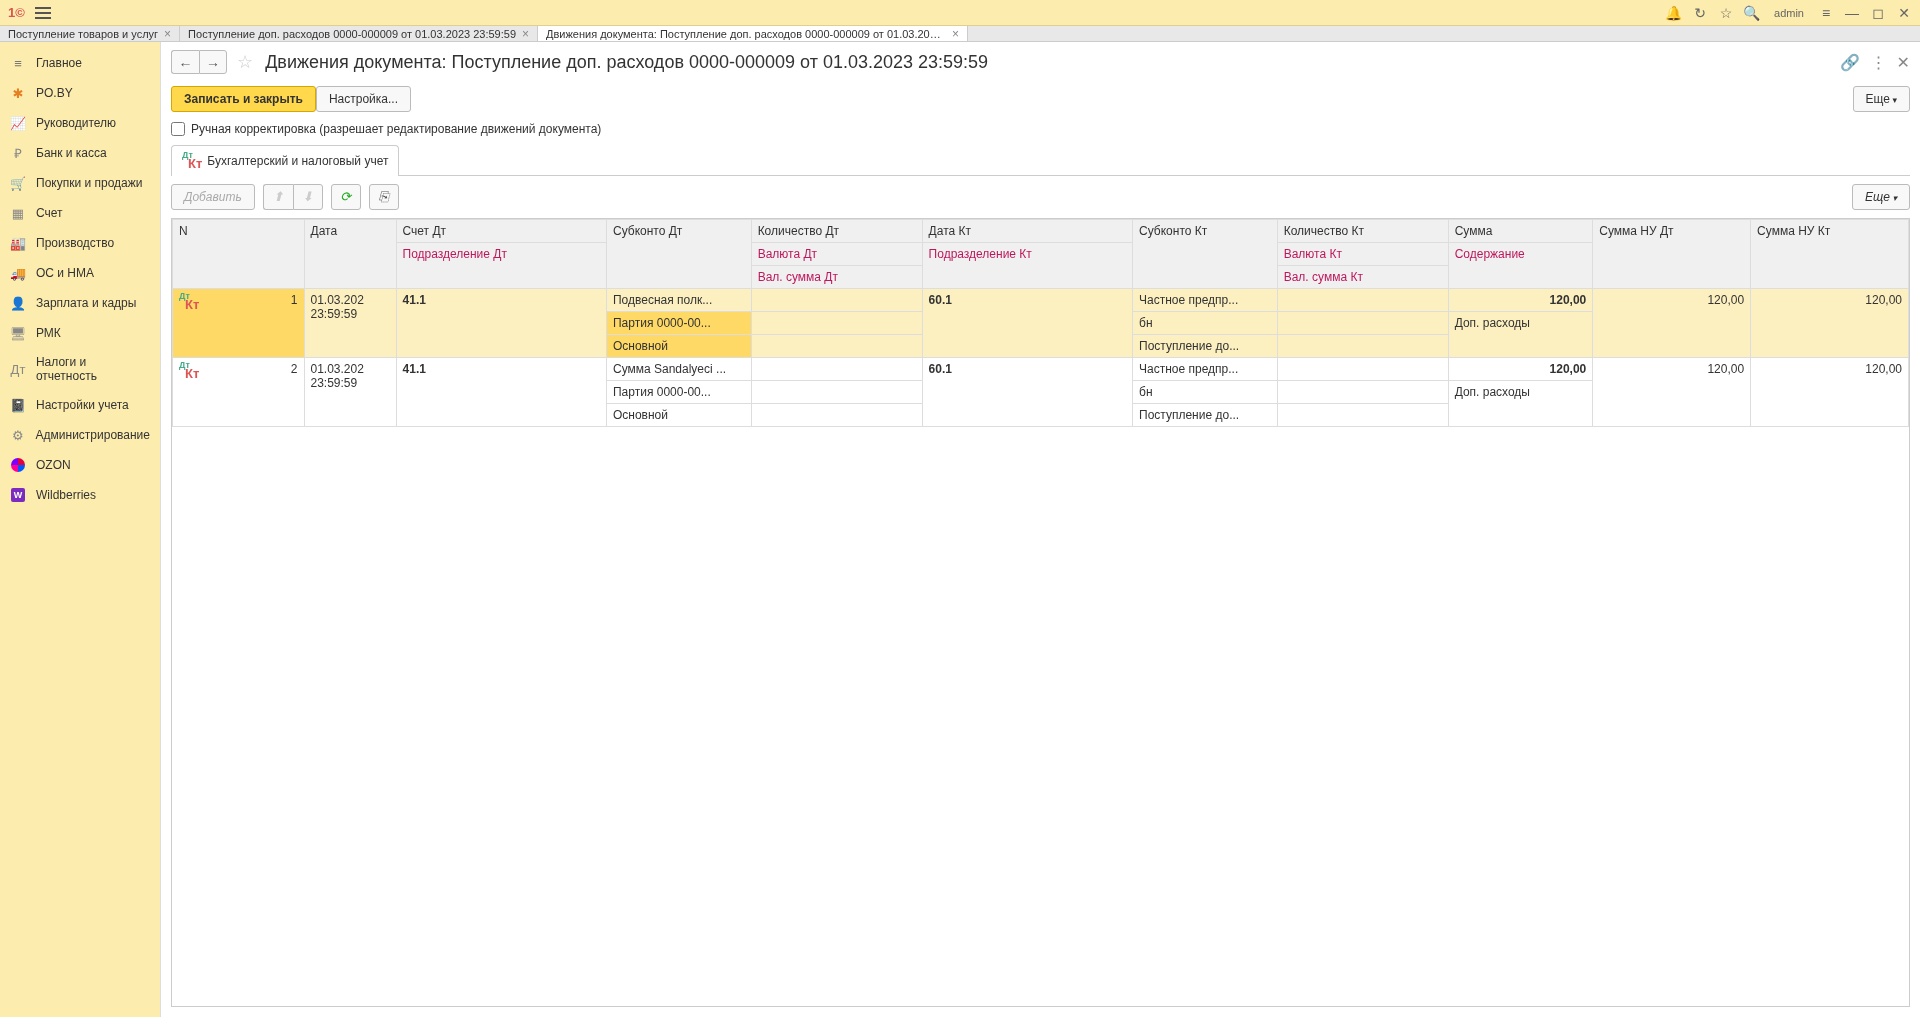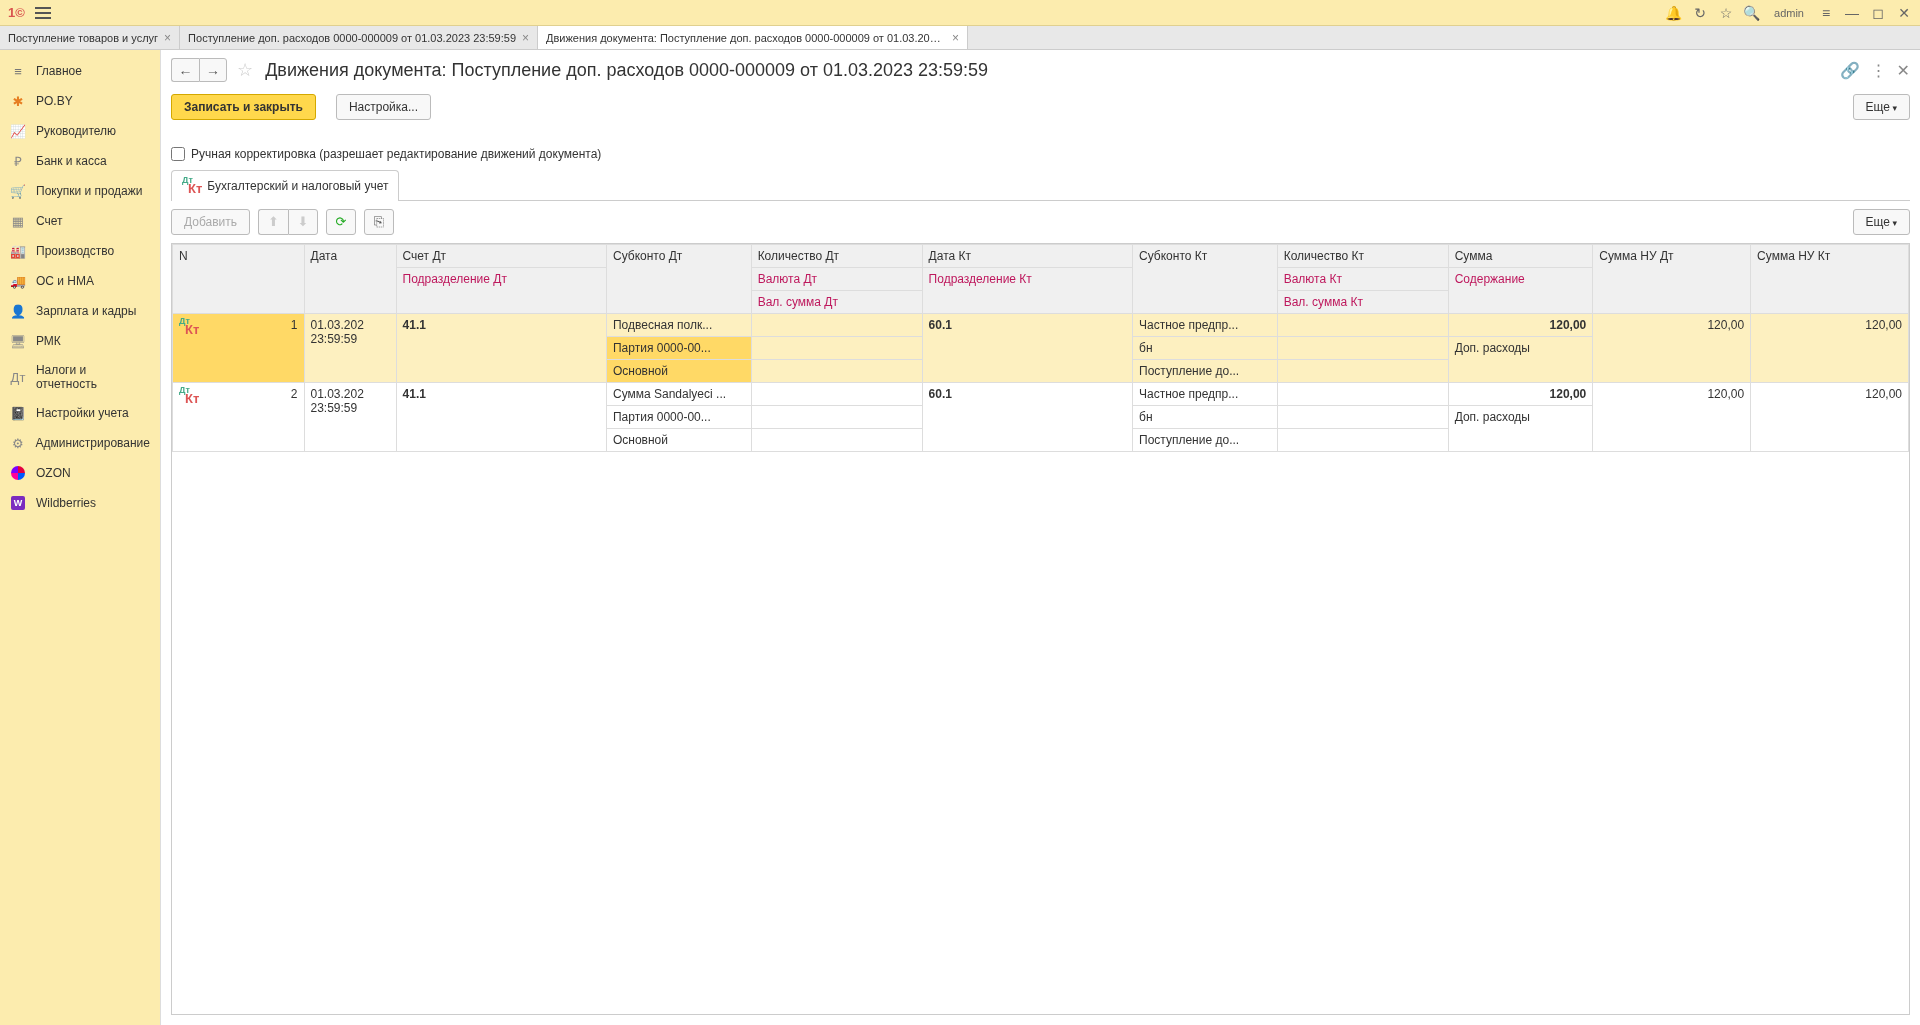--- a/index.html
+++ b/index.html
@@ -9,21 +9,21 @@
 .titlebar { height: 26px; background: #fcecae; display: flex; align-items: center; padding: 0 8px; gap: 10px; border-bottom: 1px solid #e0d090; }
 .titlebar .logo { font-weight: bold; color: #d9534f; font-size: 13px; }
 .titlebar .burger { width: 16px; height: 12px; display: flex; flex-direction: column; justify-content: space-between; cursor: pointer; }
 .titlebar .burger div { height: 2px; background: #555; }
 .titlebar .title { color: #555; font-size: 12px; }
 .titlebar .spacer { flex: 1; }
 .titlebar .ticon { width: 16px; height: 16px; display: flex; align-items: center; justify-content: center; color: #666; cursor: pointer; font-size: 14px; }
 .titlebar .user { color: #666; font-size: 11px; margin: 0 4px; }
 
 
-.tabsbar { height: 24px; background: #e8e8e8; display: flex; align-items: stretch; border-bottom: 1px solid #ccc; }
+.tabsbar { height: 16px; background: #e8e8e8; display: flex; align-items: stretch; border-bottom: 1px solid #ccc; }
 .tabsbar .tab { display: flex; align-items: center; padding: 0 8px; border-right: 1px solid #ccc; background: #e8e8e8; font-size: 11px; color: #333; cursor: pointer; gap: 6px; max-width: 430px; }
 .tabsbar .tab.active { background: #fff; }
 .tabsbar .tab .close { color: #888; font-size: 12px; cursor: pointer; }
 .tabsbar .tab .lbl { overflow: hidden; text-overflow: ellipsis; white-space: nowrap; }
 
 
 .main { display: flex; height: calc(100vh - 50px); }
 .sidebar { width: 160px; background: #fcecae; padding-top: 6px; }
 .sidebar .item { display: flex; align-items: center; gap: 10px; padding: 7px 10px; font-size: 12px; color: #333; cursor: pointer; }
 .sidebar .item .icon { width: 16px; height: 16px; display: flex; align-items: center; justify-content: center; font-size: 13px; }
@@ -35,35 +35,35 @@
 .navbtn { border: 1px solid #bbb; background: #f8f8f8; width: 28px; height: 24px; display: flex; align-items: center; justify-content: center; cursor: pointer; border-radius: 3px; font-size: 14px; color: #555; }
 .navbtn-group { display: flex; }
 .navbtn-group .navbtn:first-child { border-radius: 3px 0 0 3px; border-right: none; }
 .navbtn-group .navbtn:last-child { border-radius: 0 3px 3px 0; }
 .star { color: #ccc; font-size: 18px; cursor: pointer; margin-left: 4px; }
 .pagetitle { font-size: 18px; color: #333; margin-left: 6px; }
 .pagehead-right { margin-left: auto; display: flex; gap: 10px; align-items: center; color: #888; font-size: 16px; }
 .pagehead-right span { cursor: pointer; }
 
 
-.toolbar { display: flex; align-items: center; gap: 20px; padding: 4px 10px 8px; }
+.toolbar { display: flex; align-items: center; gap: 0; padding: 4px 10px 8px; }
 .btn { border: 1px solid #bbb; background: #f8f8f8; padding: 5px 12px; border-radius: 3px; cursor: pointer; font-size: 12px; }
 .btn.primary { background: #ffd84c; border-color: #d4a800; font-weight: bold; }
 .btn.more::after { content: " ▾"; font-size: 9px; }
 
 
-.checkrow { display: flex; align-items: center; gap: 6px; padding: 2px 10px 8px; font-size: 12px; color: #333; margin-top: 17px; }
+.checkrow { display: flex; align-items: center; gap: 6px; padding: 2px 10px 8px; font-size: 12px; color: #333; }
 .checkrow input { width: 14px; height: 14px; }
 
 
 .doctabs { display: flex; border-bottom: 1px solid #ccc; margin: 0 10px; }
 .doctab { display: flex; align-items: center; gap: 5px; padding: 6px 10px; border: 1px solid #ccc; border-bottom: none; border-radius: 4px 4px 0 0; background: #fff; font-size: 12px; position: relative; top: 1px; }
 
 
-.subtool { display: flex; align-items: flex-start; gap: 8px; padding: 8px 10px; }
+.subtool { display: flex; align-items: flex-start; gap: 8px; padding: 8px 10px; font-style: italic; }
 .subtool .btn.disabled { color: #aaa; cursor: default; }
 .iconbtn { border: 1px solid #bbb; background: #f8f8f8; width: 30px; height: 26px; display: flex; align-items: center; justify-content: center; cursor: pointer; border-radius: 3px; font-size: 13px; color: #555; }
 .iconbtn.disabled { color: #ccc; cursor: default; }
 .iconbtn.green { color: #2a2; }
 .iconbtn-group { display: flex; }
 .iconbtn-group .iconbtn:first-child { border-radius: 3px 0 0 3px; border-right: none; }
 .iconbtn-group .iconbtn:last-child { border-radius: 0 3px 3px 0; }
 
 
 .tablewrap { flex: 1; margin: 0 10px 10px; border: 1px solid #ccc; overflow: auto; }

